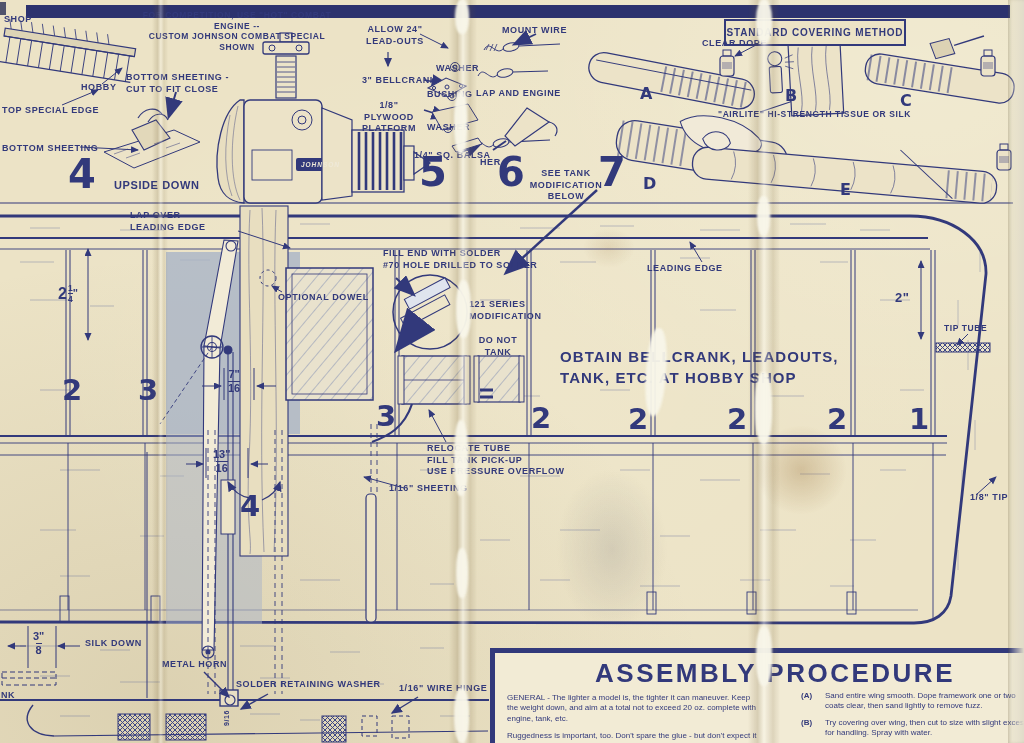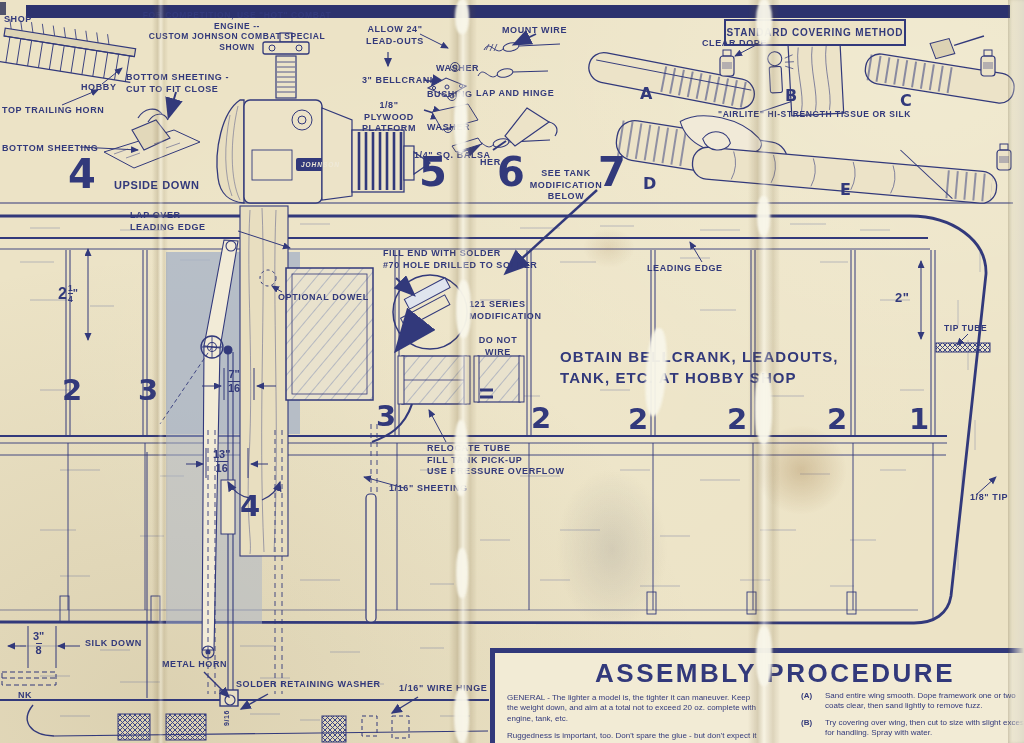--- a/index.html
+++ b/index.html
@@ -450,33 +450,33 @@
       <rect x="3" y="0" width="8" height="6" stroke-width="1"></rect>
       <rect x="2" y="12" width="10" height="7" fill="#32397b" opacity=".3" stroke="none"></rect>
     </g>
   </g>
 </svg>
 
 <div class="lb" style="left:4px;top:14px">SHOP</div>
 <div class="lb ctr small8" style="left:130px;top:10px;width:214px">FOR COMPETITION, USE "HOT" COMBAT ENGINE --
 CUSTOM JOHNSON COMBAT SPECIAL SHOWN</div>
 <div class="lb" style="left:81px;top:82px">HOBBY</div>
-<div class="lb" style="left:2px;top:105px">TOP TRAILING HORN</div>
+<div class="lb" style="left:2px;top:105px">TOP SPECIAL EDGE</div>
 <div class="lb" style="left:126px;top:72px">BOTTOM SHEETING -
 CUT TO FIT CLOSE</div>
 <div class="lb" style="left:2px;top:143px">BOTTOM SHEETING</div>
 <div class="lb num" style="left:68px;top:154px">4</div>
 <div class="lb" style="left:114px;top:178px;font-size:11px">UPSIDE DOWN</div>
 
 <div class="lb ctr" style="left:366px;top:24px;width:58px">ALLOW 24"
 LEAD-OUTS</div>
 <div class="lb" style="left:436px;top:63px">WASHER</div>
 <div class="lb" style="left:362px;top:75px">3" BELLCRANK</div>
 <div class="lb" style="left:427px;top:89px">BUSHING</div>
-<div class="lb" style="left:476px;top:88px">LAP AND HINGE</div>
+<div class="lb" style="left:476px;top:88px">LAP AND ENGINE</div>
 <div class="lb ctr" style="left:356px;top:100px;width:66px">1/8" PLYWOOD
 PLATFORM</div>
 <div class="lb" style="left:427px;top:122px">WASHER</div>
 <div class="lb" style="left:414px;top:150px">1/4" SQ. BALSA</div>
 <div class="lb" style="left:480px;top:157px">HER</div>
 <div class="lb" style="left:502px;top:25px">MOUNT WIRE</div>
 <div class="lb num" style="left:419px;top:152px">5</div>
 <div class="lb num" style="left:497px;top:152px">6</div>
 <div class="lb ctr" style="left:528px;top:168px;width:76px">SEE TANK
 MODIFICATION
@@ -503,21 +503,21 @@
         <span class="fd">4</span>
       </span>
   <span class="whole" style="font-size:11px">"</span>
 </div>
 <div class="lb" style="left:278px;top:292px">OPTIONAL DOWEL</div>
 <div class="lb" style="left:383px;top:248px">FILL END WITH SOLDER
 #70 HOLE DRILLED TO SOLDER</div>
 <div class="lb" style="left:469px;top:299px">121 SERIES
 MODIFICATION</div>
 <div class="lb ctr" style="left:475px;top:335px;width:46px">DO NOT
-WIRE</div>
+TANK</div>
 <div class="lb big15" style="left:560px;top:346px">OBTAIN BELLCRANK, LEADOUTS,
 TANK, ETC. AT HOBBY SHOP</div>
 <div class="lb" style="left:647px;top:263px">LEADING EDGE</div>
 <div class="lb" style="left:895px;top:290px;font-size:13px">2"</div>
 <div class="lb small8" style="left:944px;top:323px">TIP TUBE</div>
 <div class="lb" style="left:970px;top:492px">1/8" TIP</div>
 <div class="lb" style="left:427px;top:443px">RELOCATE TUBE
 FILL TANK PICK-UP
 USE PRESSURE OVERFLOW</div>
 <div class="lb" style="left:389px;top:483px">1/16" SHEETING</div>
@@ -531,21 +531,21 @@
   <span class="fd">16</span>
 </div>
 <div class="frac" style="left:33px;top:631px">
   <span>3"</span>
   <span class="fd">8</span>
 </div>
 <div class="lb" style="left:85px;top:638px">SILK DOWN</div>
 <div class="lb" style="left:162px;top:659px">METAL HORN</div>
 <div class="lb" style="left:236px;top:679px">SOLDER RETAINING WASHER</div>
 <div class="lb" style="left:399px;top:683px">1/16" WIRE HINGE</div>
-<div class="lb" style="left:18px;top:690px">NK</div>
+<div class="lb" style="left:1px;top:690px">NK</div>
 <div class="lb rot" style="left:222px;top:726px">9/16</div>
 
 <div class="lb rib" style="left:62px;top:376px">2</div>
 <div class="lb rib" style="left:138px;top:376px">3</div>
 <div class="lb rib" style="left:376px;top:402px">3</div>
 <div class="lb rib" style="left:531px;top:404px">2</div>
 <div class="lb rib" style="left:628px;top:405px">2</div>
 <div class="lb rib" style="left:727px;top:405px">2</div>
 <div class="lb rib" style="left:827px;top:405px">2</div>
 <div class="lb rib" style="left:909px;top:405px">1</div>

